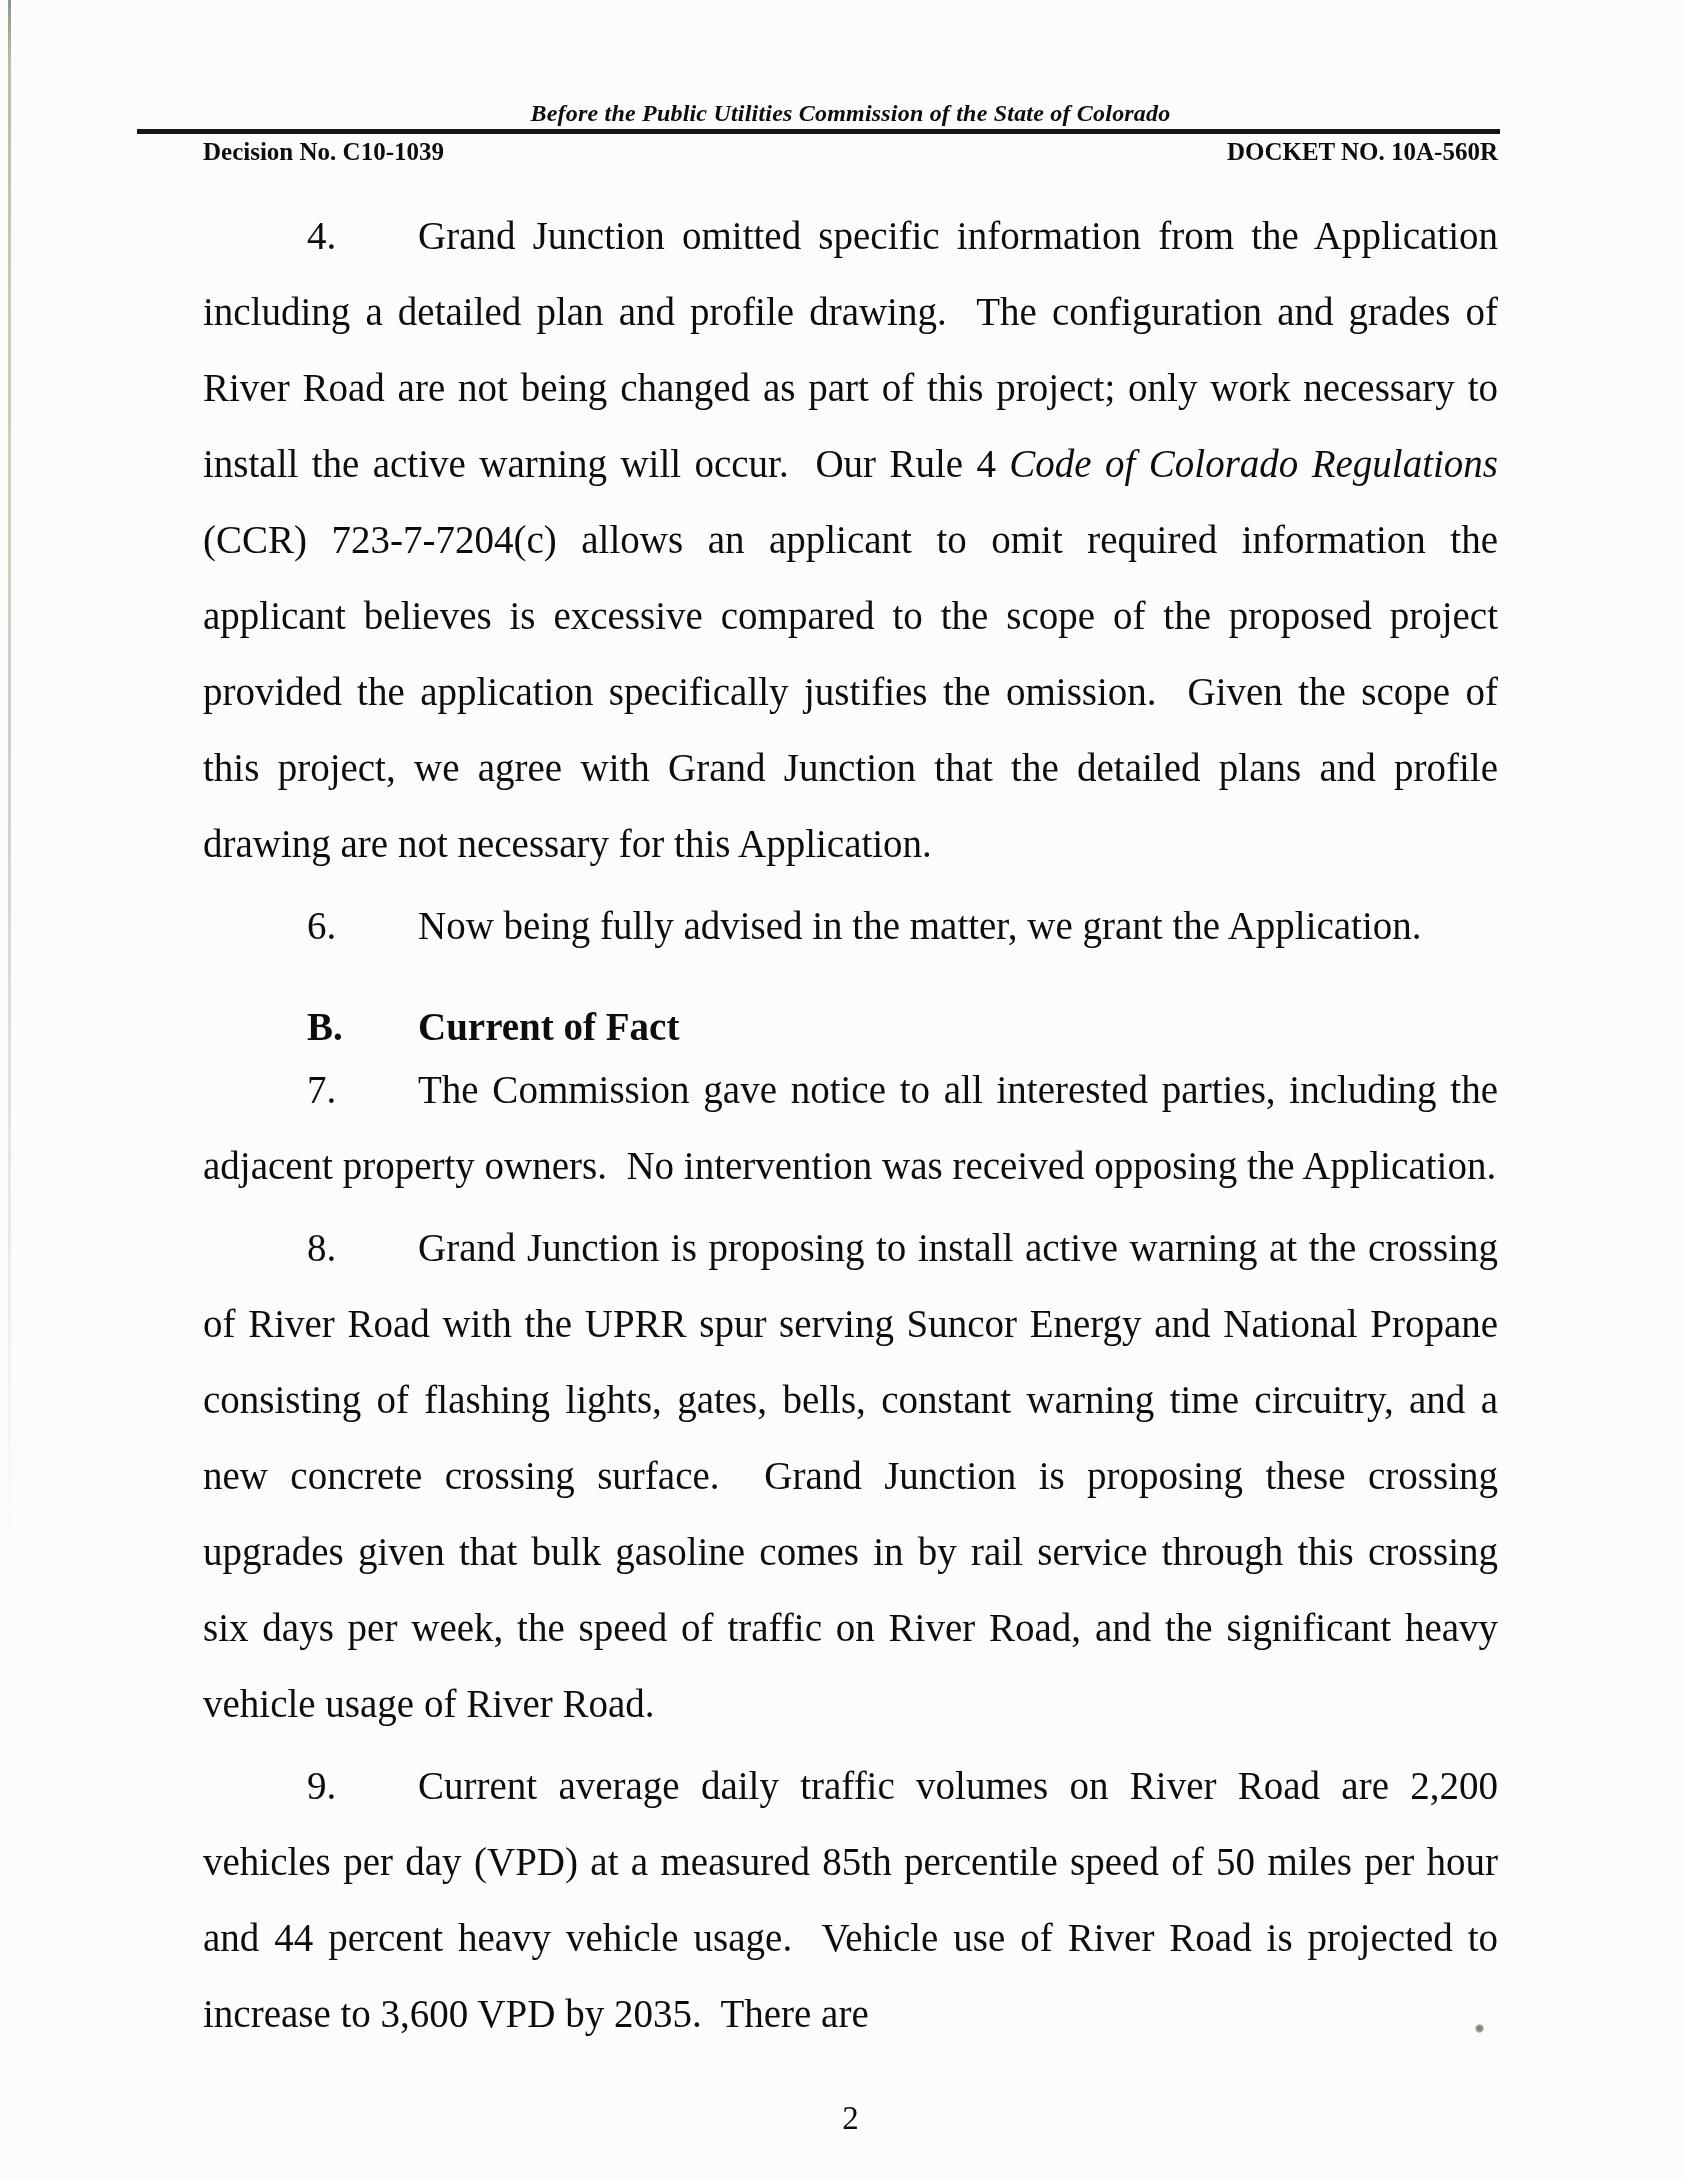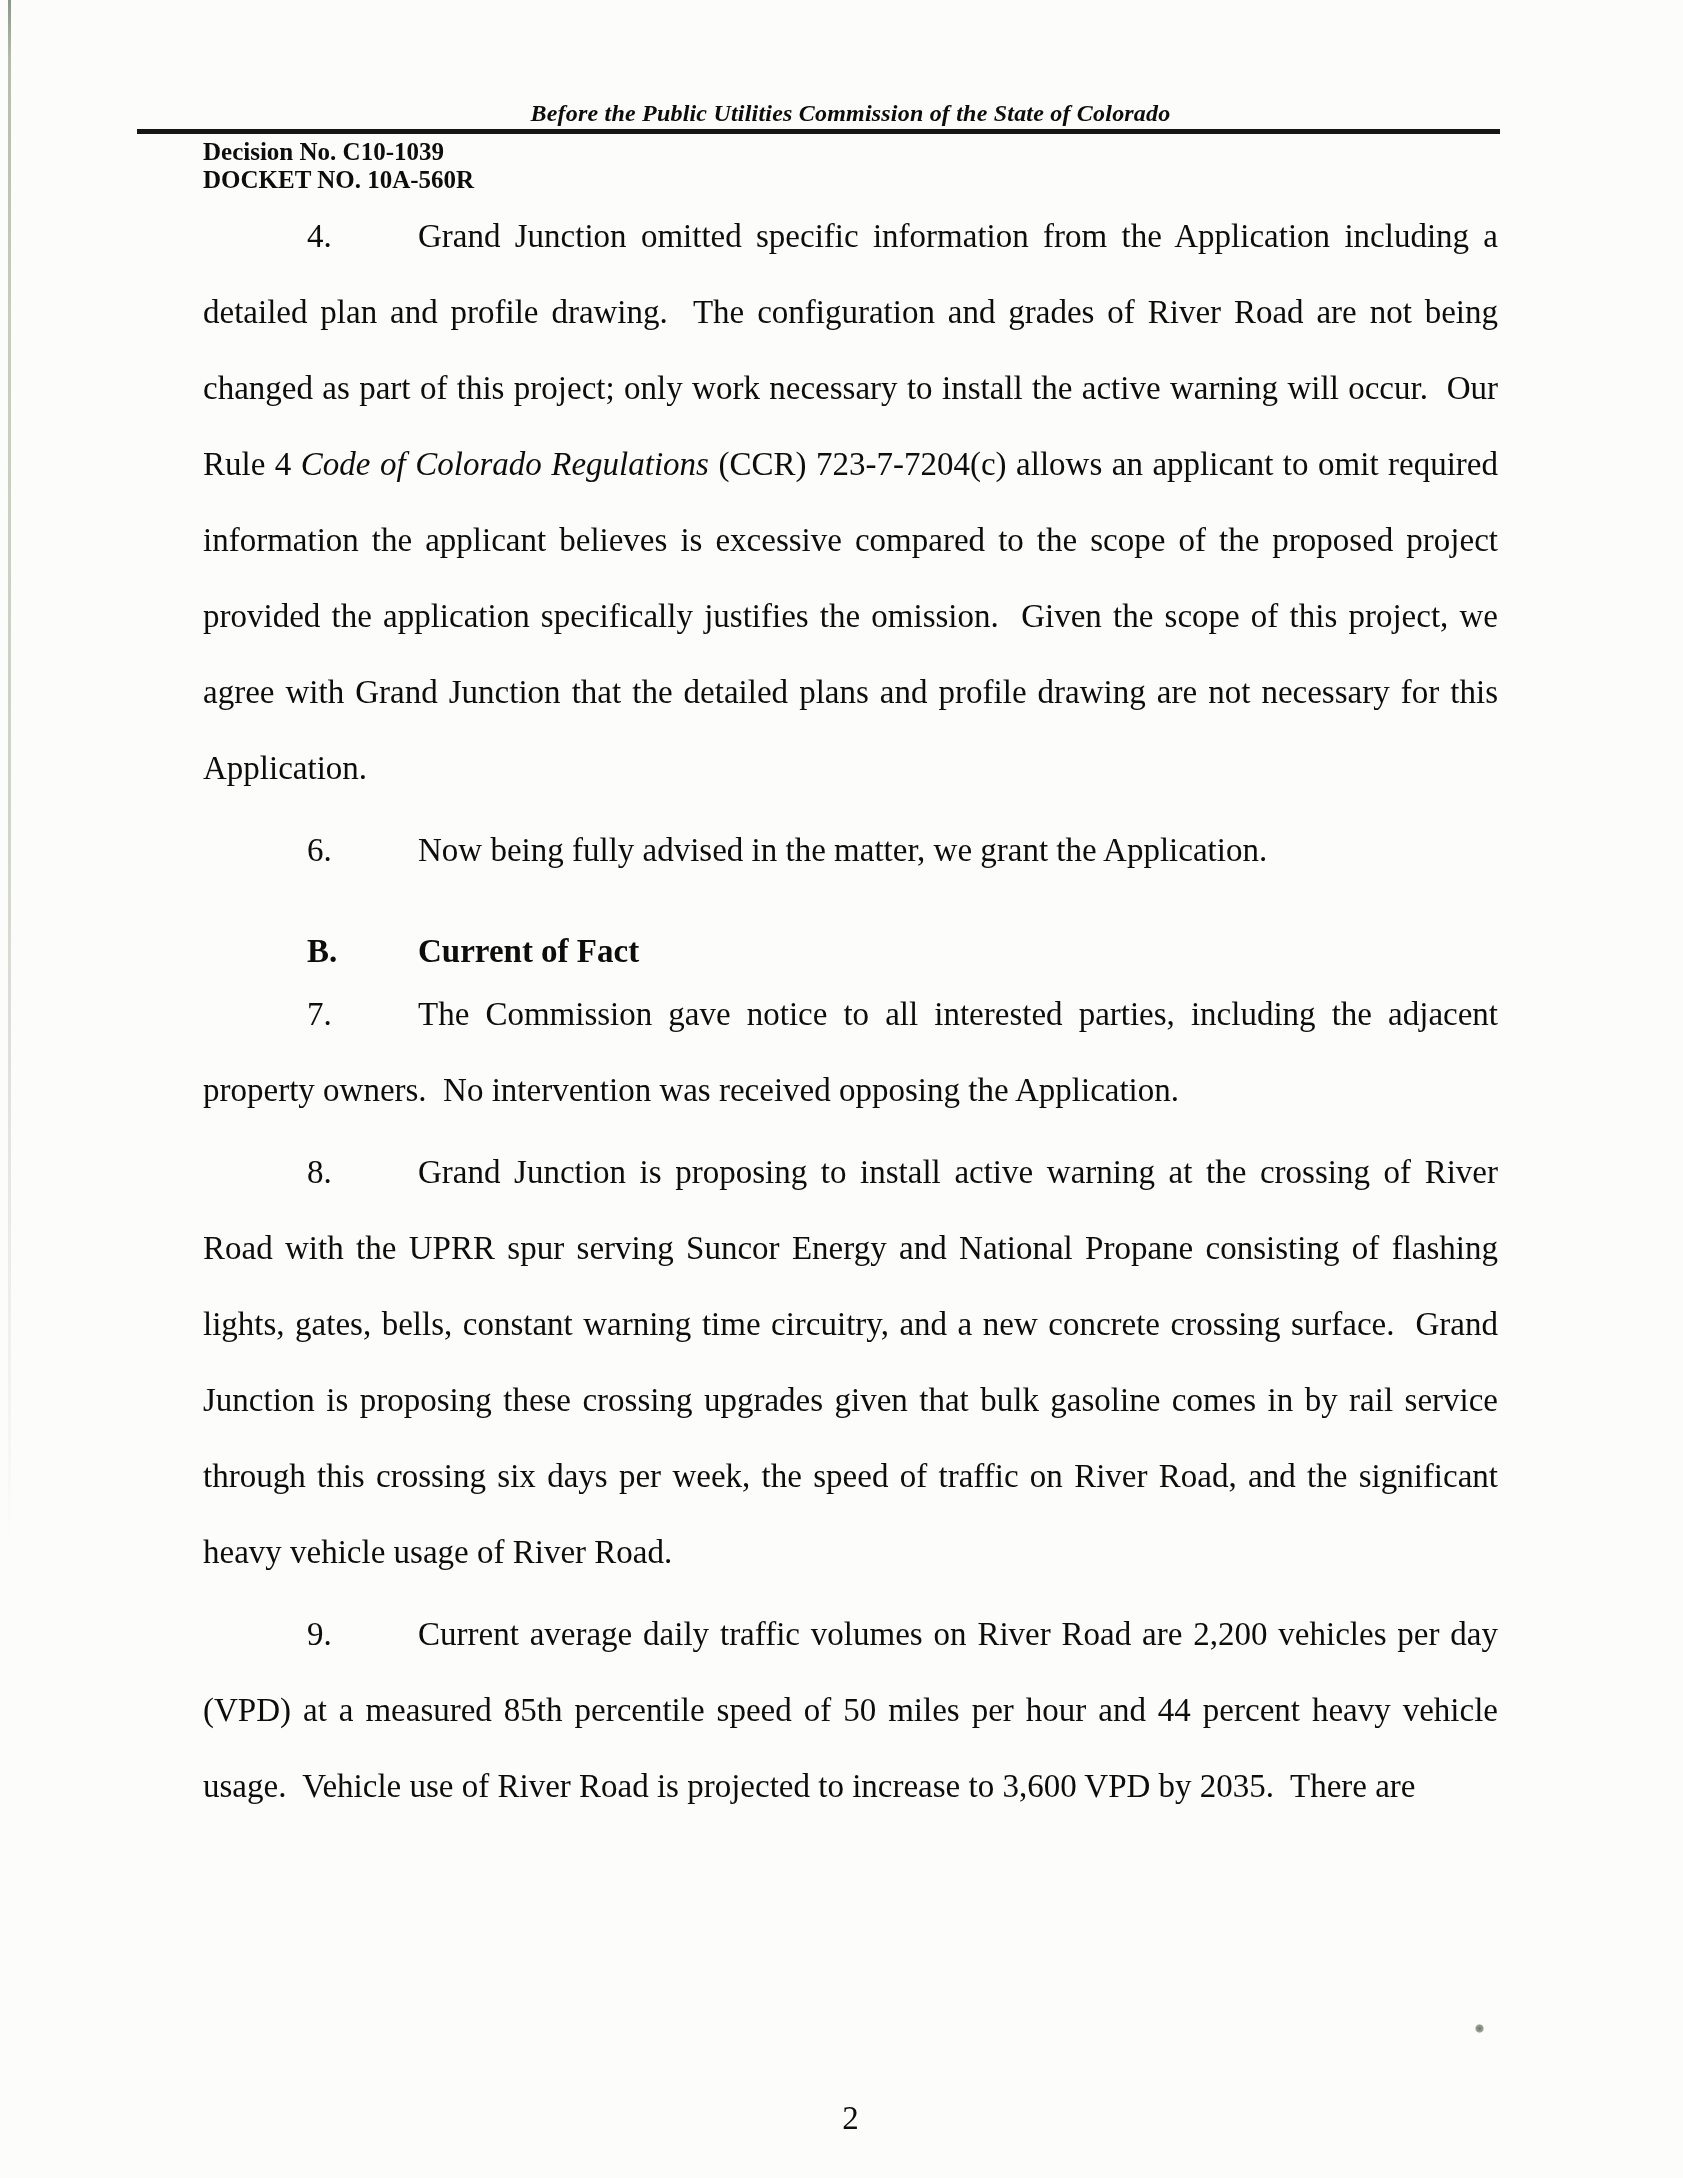--- a/index.html
+++ b/index.html
@@ -41,26 +41,25 @@
     background: #161616;
   }
   .header-row {
     position: absolute;
     left: 203px; top: 138px; width: 1295px;
     display: flex;
     justify-content: space-between;
     font-size: 25px;
     font-weight: bold;
     line-height: 28px;
-    flex-direction: column;
   }
   .doc-body {
     position: absolute;
     left: 203px; top: 198px; width: 1295px;
-    font-size: 33px;
+    font-size: 39px;
     line-height: 76px;
     text-align: justify;
   }
   .doc-body p { margin: 0; }
   p.numbered {
     text-indent: 104px;
     margin-top: 6px;
   }
   p.numbered:first-child { margin-top: 0; }
   .pnum {

